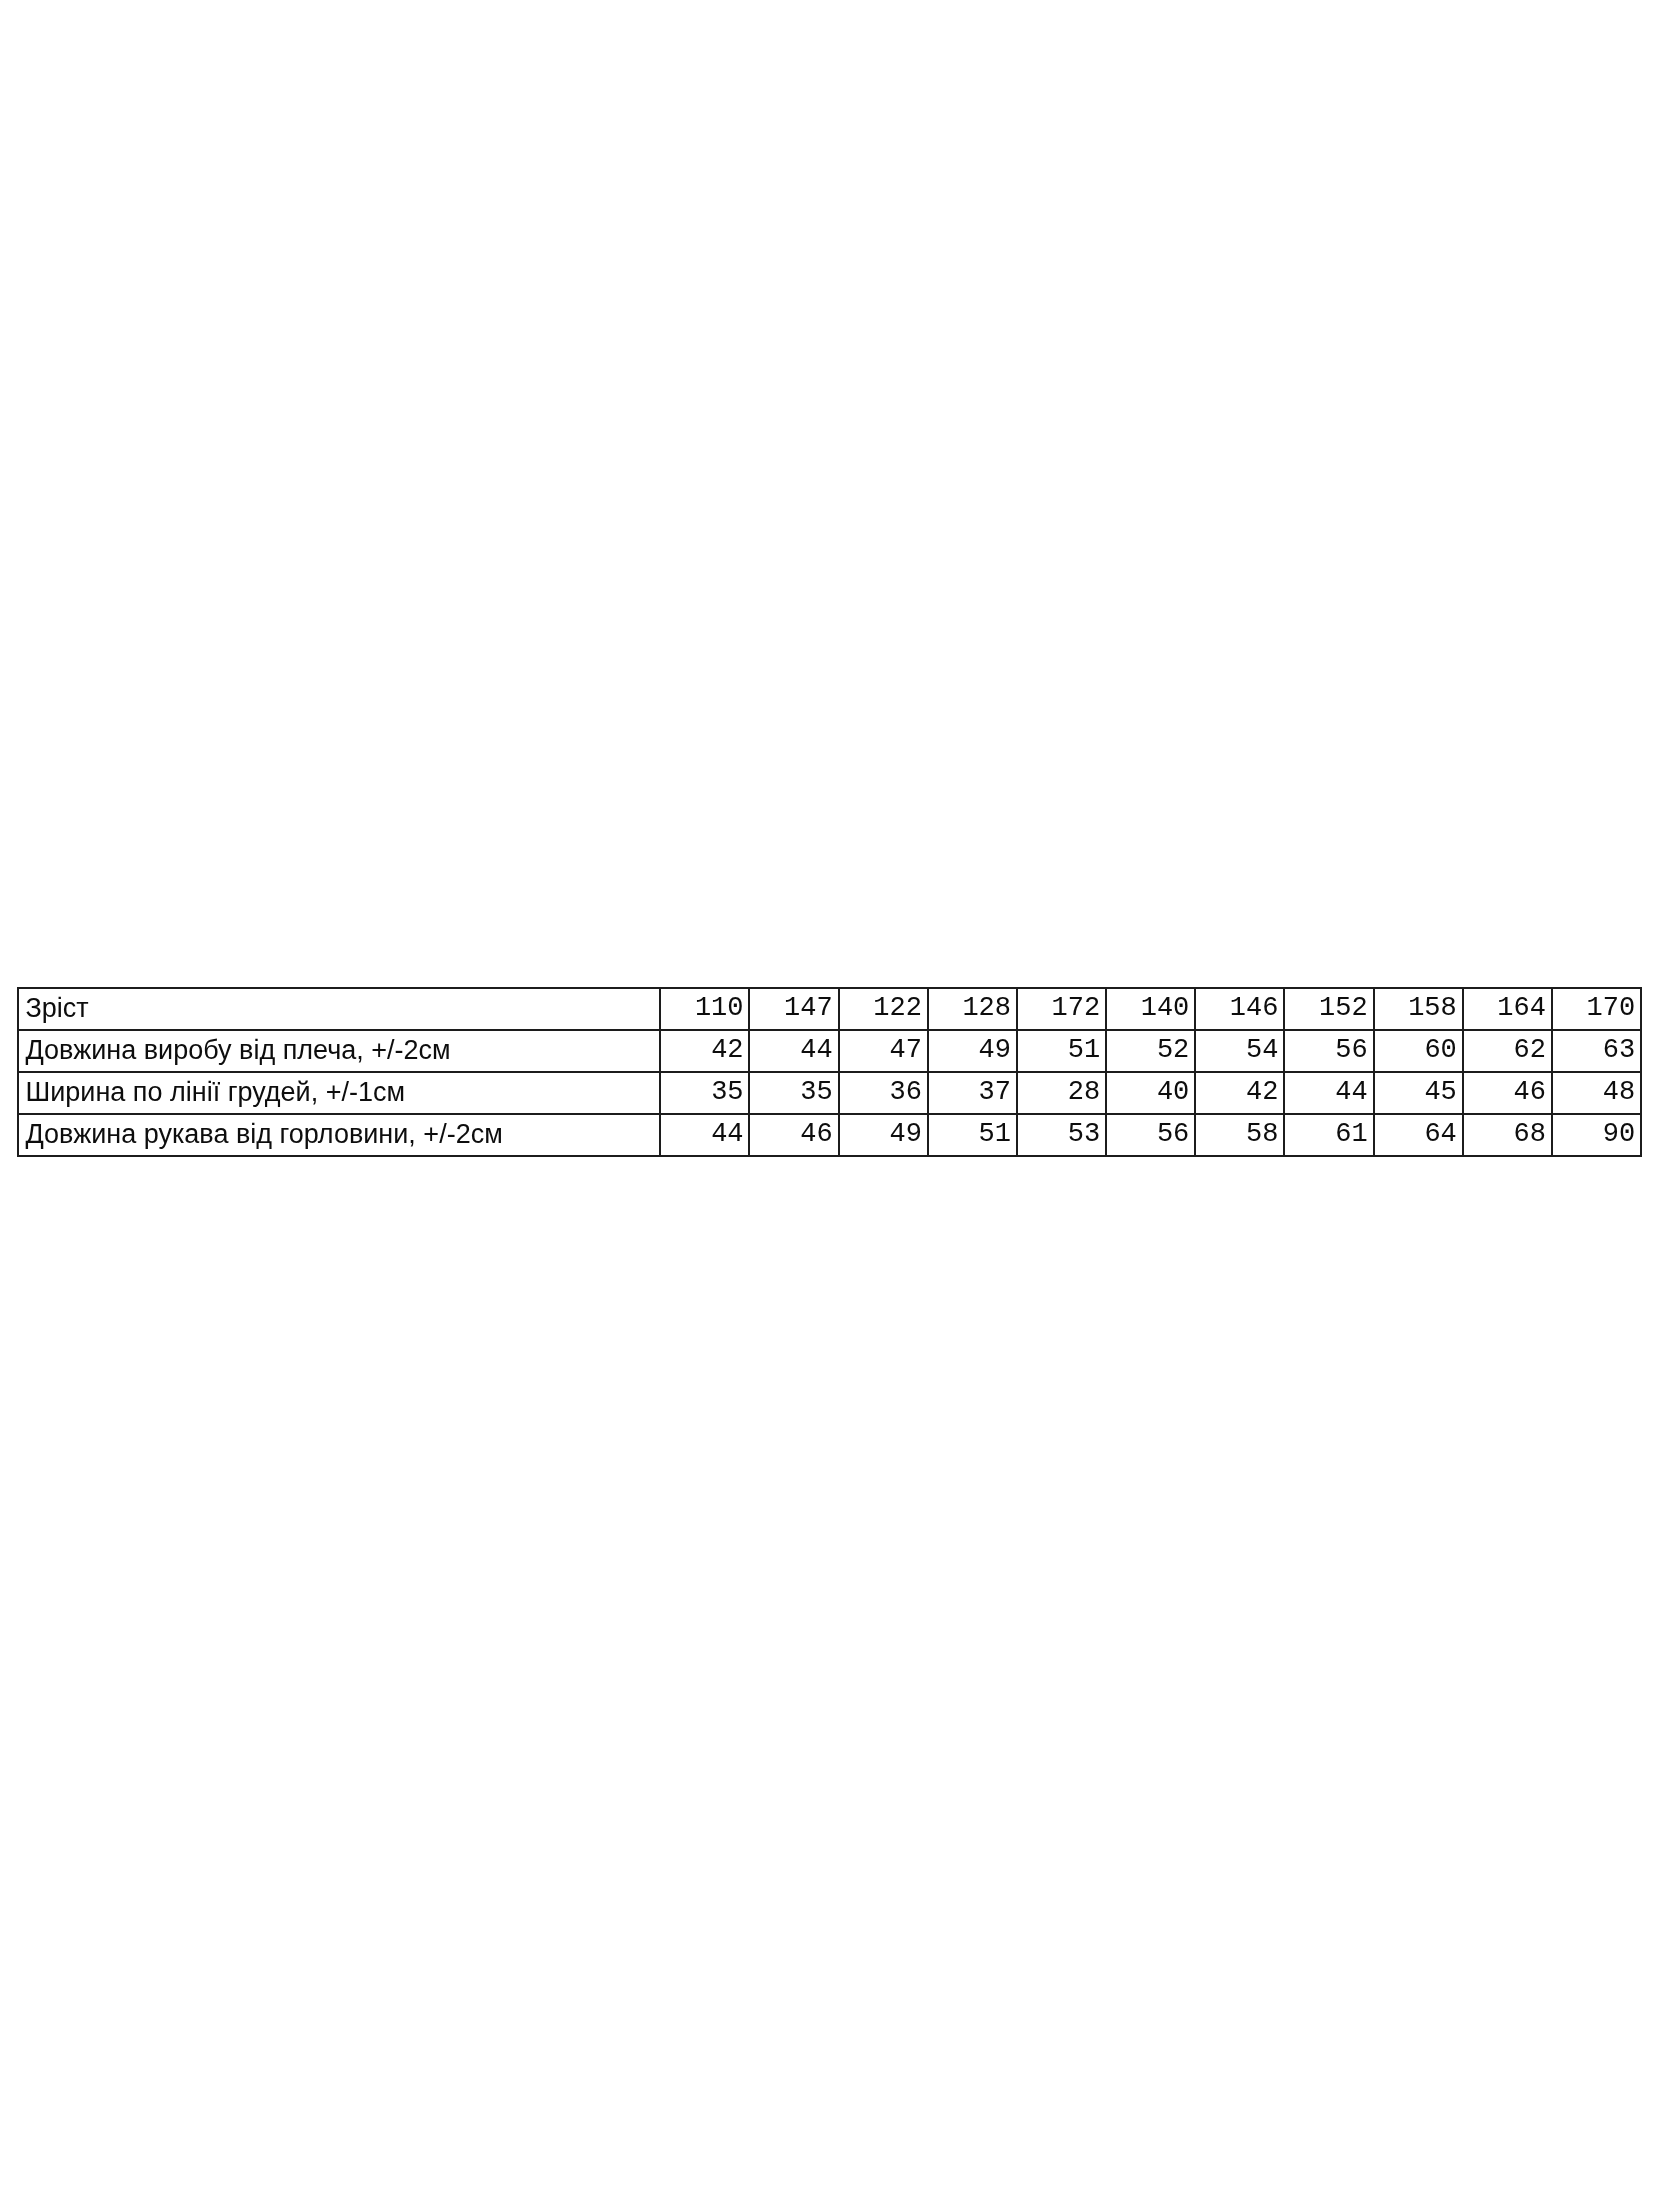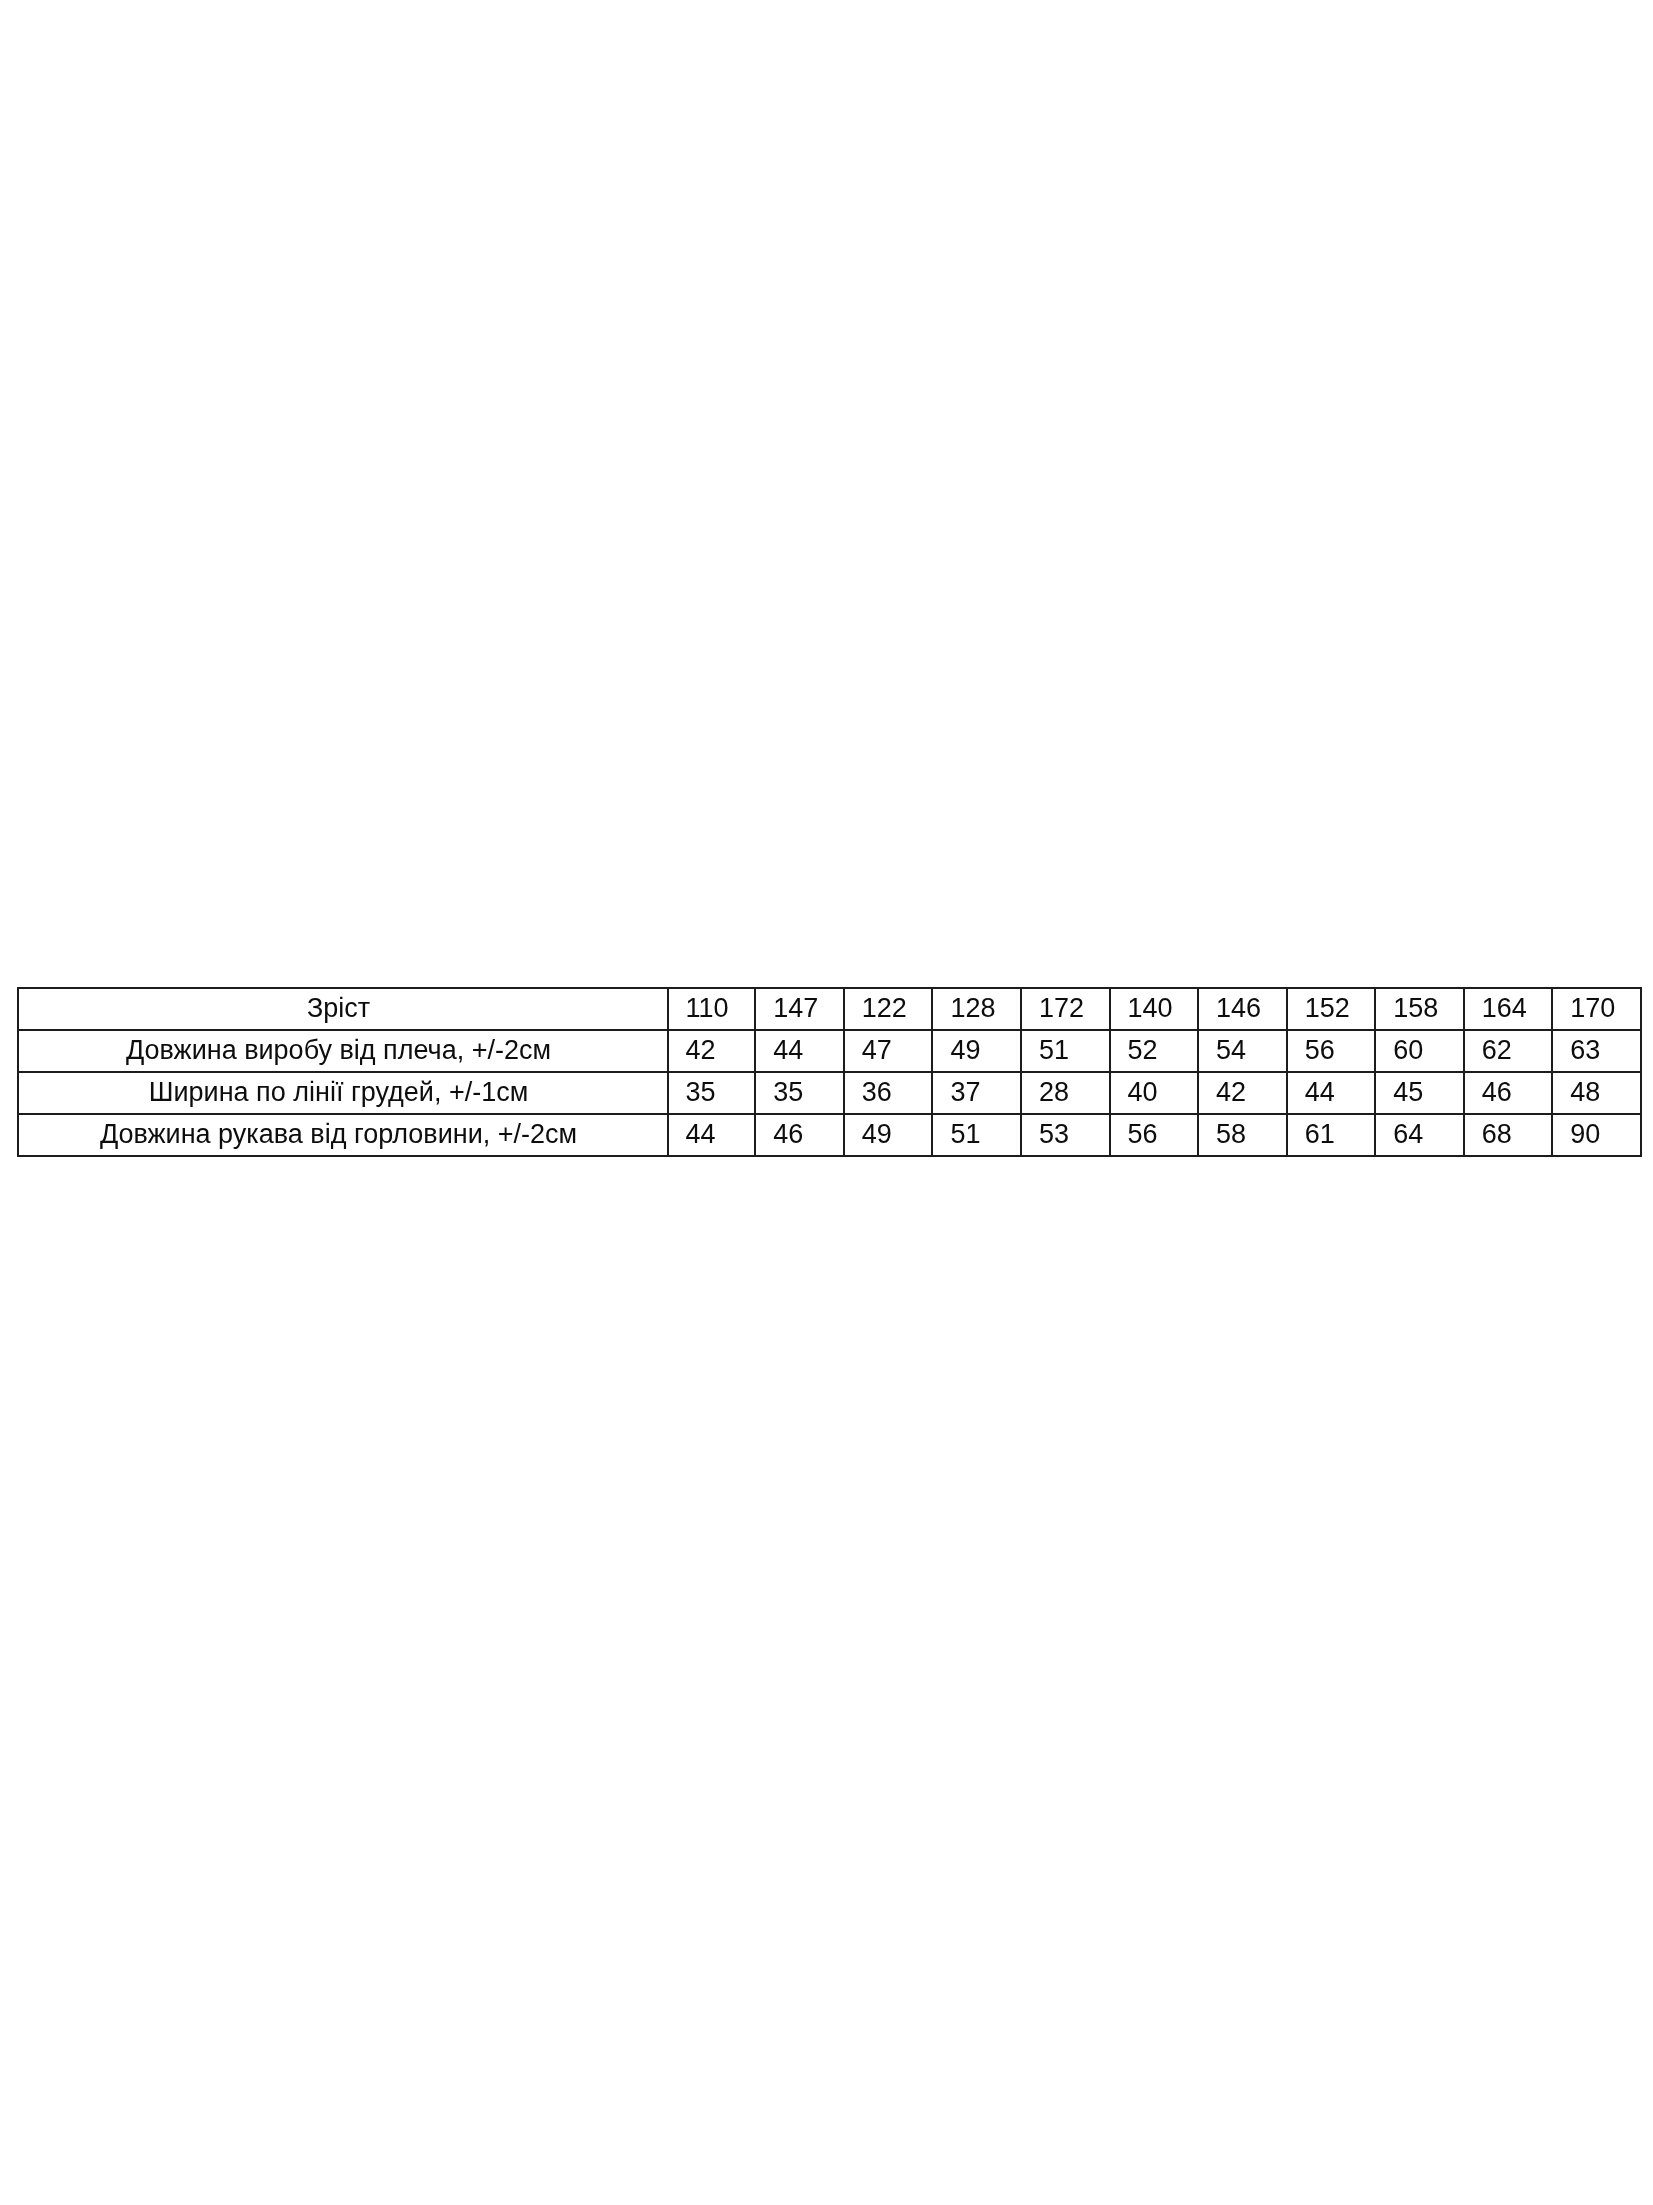--- a/index.html
+++ b/index.html
@@ -35,30 +35,31 @@
     font-size: 27px;
     line-height: 1.0;
     padding: 5.7px 4.9px 7.4px 4.9px;
     white-space: nowrap;
     vertical-align: middle;
     font-family: "Liberation Sans", sans-serif;
     color: #0d0d0d;
   }
 
   table.size-chart td.label {
-    text-align: center;
+    text-align: left;
     width: 727px;
     padding-left: 6.5px;
     padding-right: 15px;
   }
 
   table.size-chart td.val {
-    text-align: left;
+    text-align: right;
     width: 78px;
     padding-left: 17px;
+    font-family: Liberation Mono, monospace;
   }
 
   
   table.size-chart tr td + td {
     border-left-width: 1.6px;
   }
 </style>
 </head>
 <body>
 

